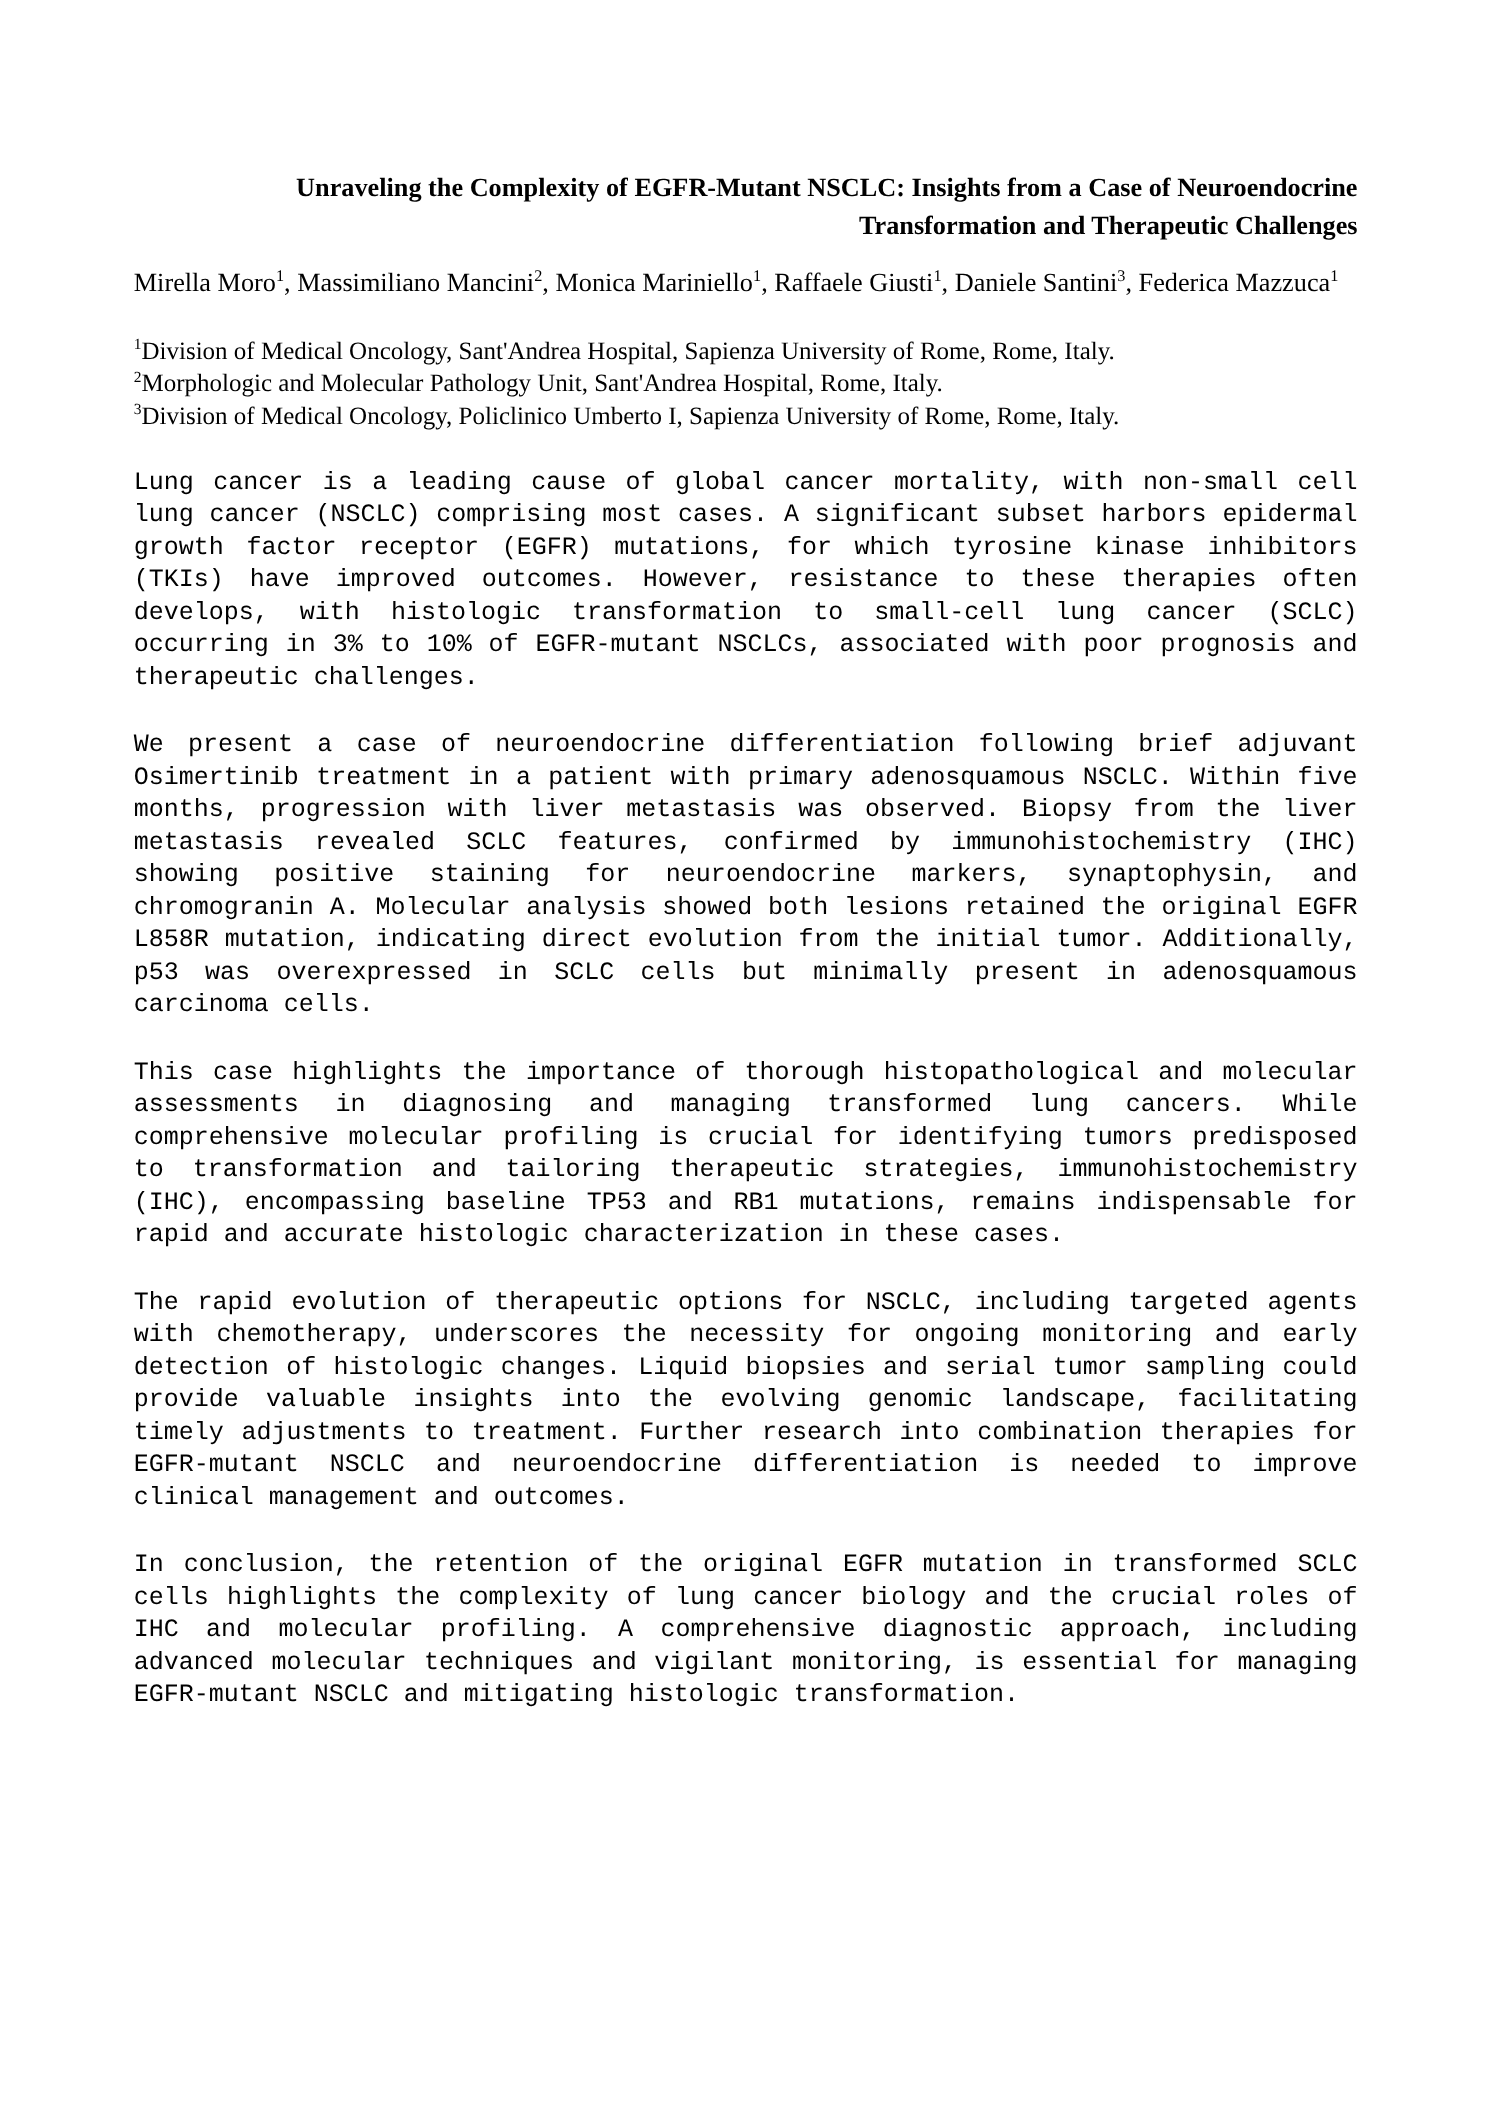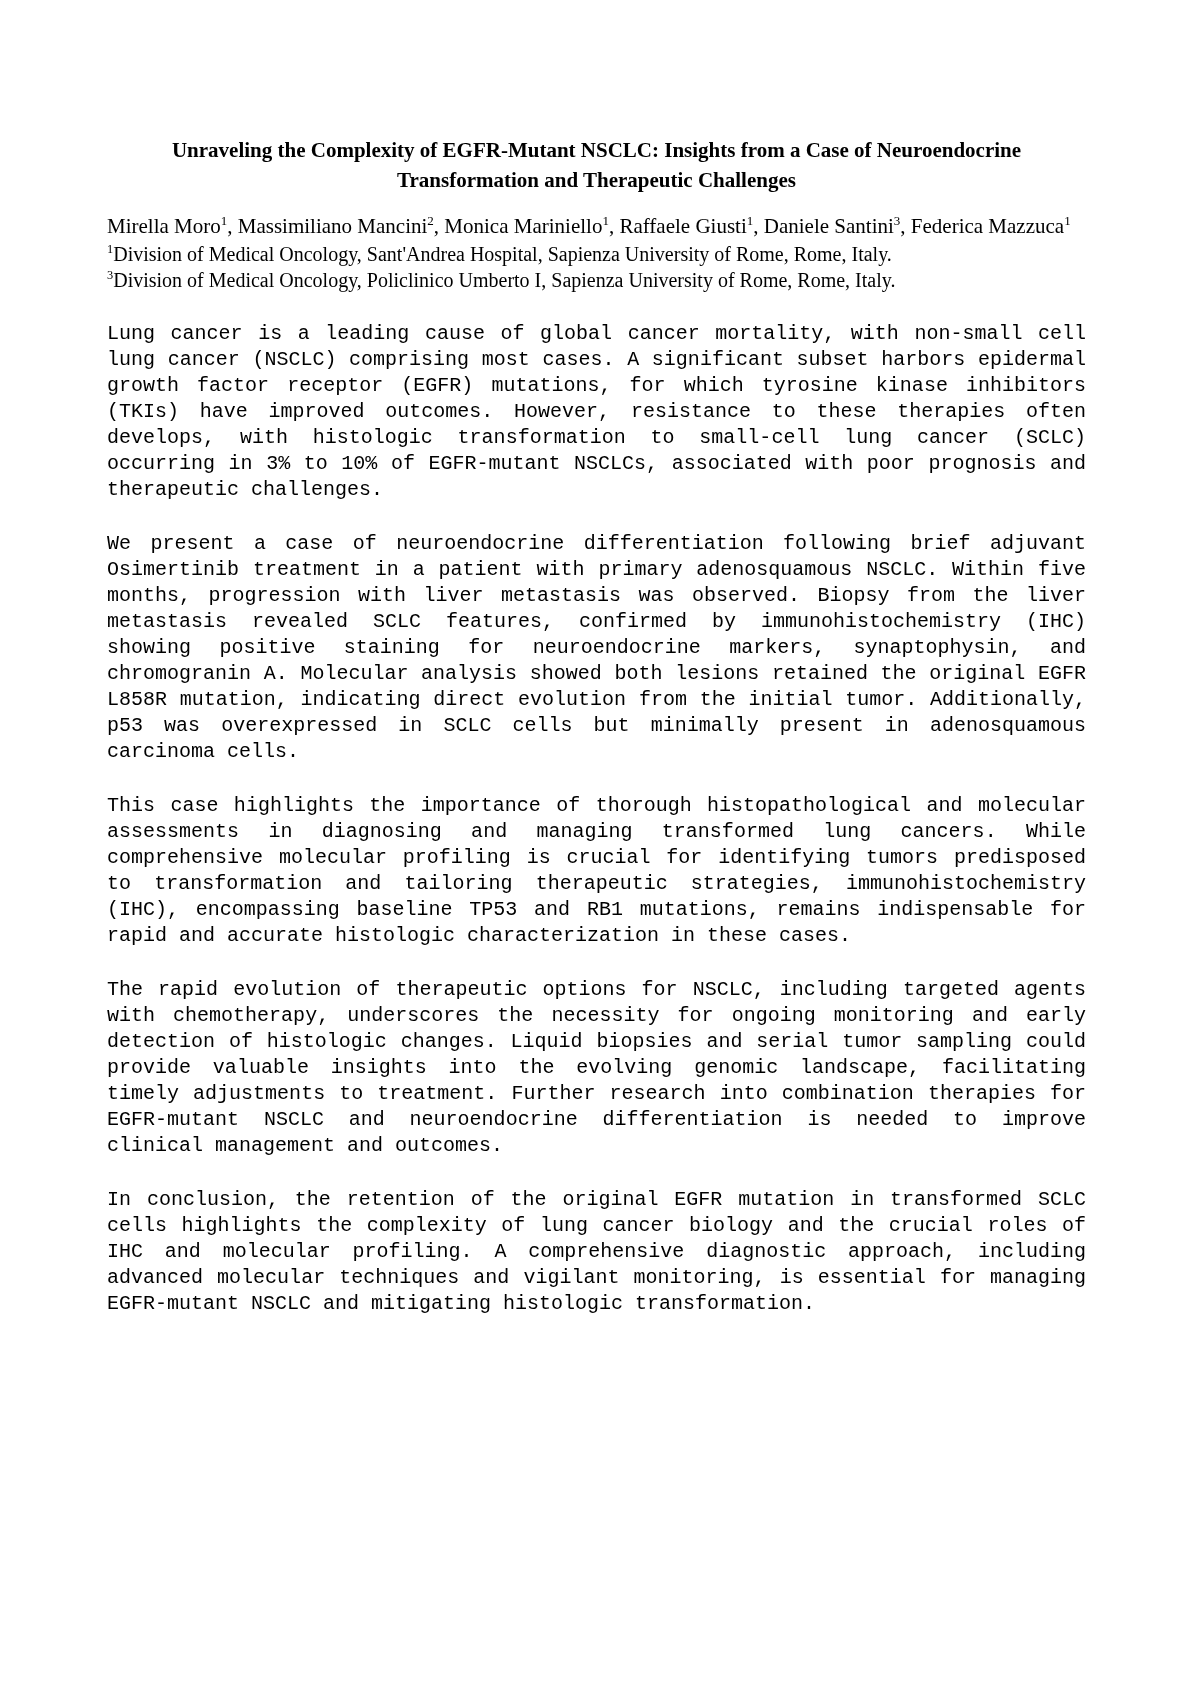--- a/index.html
+++ b/index.html
@@ -16,34 +16,35 @@
     color: #000000;
     padding: 135px 112px 0 107px;
     font-family: "Liberation Serif", "DejaVu Serif", serif;
     overflow: hidden;
   }
   .title {
     margin: 0;
     font-size: 21px;
     font-weight: bold;
     line-height: 30px;
-    text-align: center;
+    text-align: right;
   }
   .authors {
     margin: 16px 0 0 0;
     font-size: 21px;
     line-height: 30px;
     text-align: justify;
   }
   sup {
     font-size: 0.62em;
     line-height: 0;
     vertical-align: super;
   }
   .affiliations {
+    margin-top: 27px;
     font-size: 20px;
     line-height: 26px;
     text-align: left;
   }
   .body-para {
     margin: 28px 0 0 0;
     font-size: 20px;
     line-height: 26px;
     text-align: justify;
     text-align-last: left;
@@ -53,20 +54,21 @@
 </head>
 <body>
 
 <div class="page">
   <h1 class="title">Unraveling the Complexity of EGFR-Mutant NSCLC: Insights from a Case of Neuroendocrine Transformation and Therapeutic Challenges</h1>
 
   <p class="authors"><span>Mirella Moro</span><sup>1</sup>, <span>Massimiliano Mancini</span><sup>2</sup>, <span>Monica Mariniello</span><sup>1</sup>, <span>Raffaele Giusti</span><sup>1</sup>, <span>Daniele Santini</span><sup>3</sup>, <span>Federica Mazzuca</span><sup>1</sup></p>
 
   <div class="affiliations">
       <div><sup>1</sup>Division of Medical Oncology, Sant'Andrea Hospital, Sapienza University of Rome, Rome, Italy.</div>
+      <div><sup>2</sup>Morphologic and Molecular Pathology Unit, Sant'Andrea Hospital, Rome, Italy.</div>
       <div><sup>3</sup>Division of Medical Oncology, Policlinico Umberto I, Sapienza University of Rome, Rome, Italy.</div>
     </div>
 
   <div class="body">
       <p class="body-para">Lung cancer is a leading cause of global cancer mortality, with non-small cell lung cancer (NSCLC) comprising most cases. A significant subset harbors epidermal growth factor receptor (EGFR) mutations, for which tyrosine kinase inhibitors (TKIs) have improved outcomes. However, resistance to these therapies often develops, with histologic transformation to small-cell lung cancer (SCLC) occurring in 3% to 10% of EGFR-mutant NSCLCs, associated with poor prognosis and therapeutic challenges.</p>
       <p class="body-para">We present a case of neuroendocrine differentiation following brief adjuvant Osimertinib treatment in a patient with primary adenosquamous NSCLC. Within five months, progression with liver metastasis was observed. Biopsy from the liver metastasis revealed SCLC features, confirmed by immunohistochemistry (IHC) showing positive staining for neuroendocrine markers, synaptophysin, and chromogranin A. Molecular analysis showed both lesions retained the original EGFR L858R mutation, indicating direct evolution from the initial tumor. Additionally, p53 was overexpressed in SCLC cells but minimally present in adenosquamous carcinoma cells.</p>
       <p class="body-para">This case highlights the importance of thorough histopathological and molecular assessments in diagnosing and managing transformed lung cancers. While comprehensive molecular profiling is crucial for identifying tumors predisposed to transformation and tailoring therapeutic strategies, immunohistochemistry (IHC), encompassing baseline TP53 and RB1 mutations, remains indispensable for rapid and accurate histologic characterization in these cases.</p>
       <p class="body-para">The rapid evolution of therapeutic options for NSCLC, including targeted agents with chemotherapy, underscores the necessity for ongoing monitoring and early detection of histologic changes. Liquid biopsies and serial tumor sampling could provide valuable insights into the evolving genomic landscape, facilitating timely adjustments to treatment. Further research into combination therapies for EGFR-mutant NSCLC and neuroendocrine differentiation is needed to improve clinical management and outcomes.</p>
       <p class="body-para">In conclusion, the retention of the original EGFR mutation in transformed SCLC cells highlights the complexity of lung cancer biology and the crucial roles of IHC and molecular profiling. A comprehensive diagnostic approach, including advanced molecular techniques and vigilant monitoring, is essential for managing EGFR-mutant NSCLC and mitigating histologic transformation.</p>
     </div>

